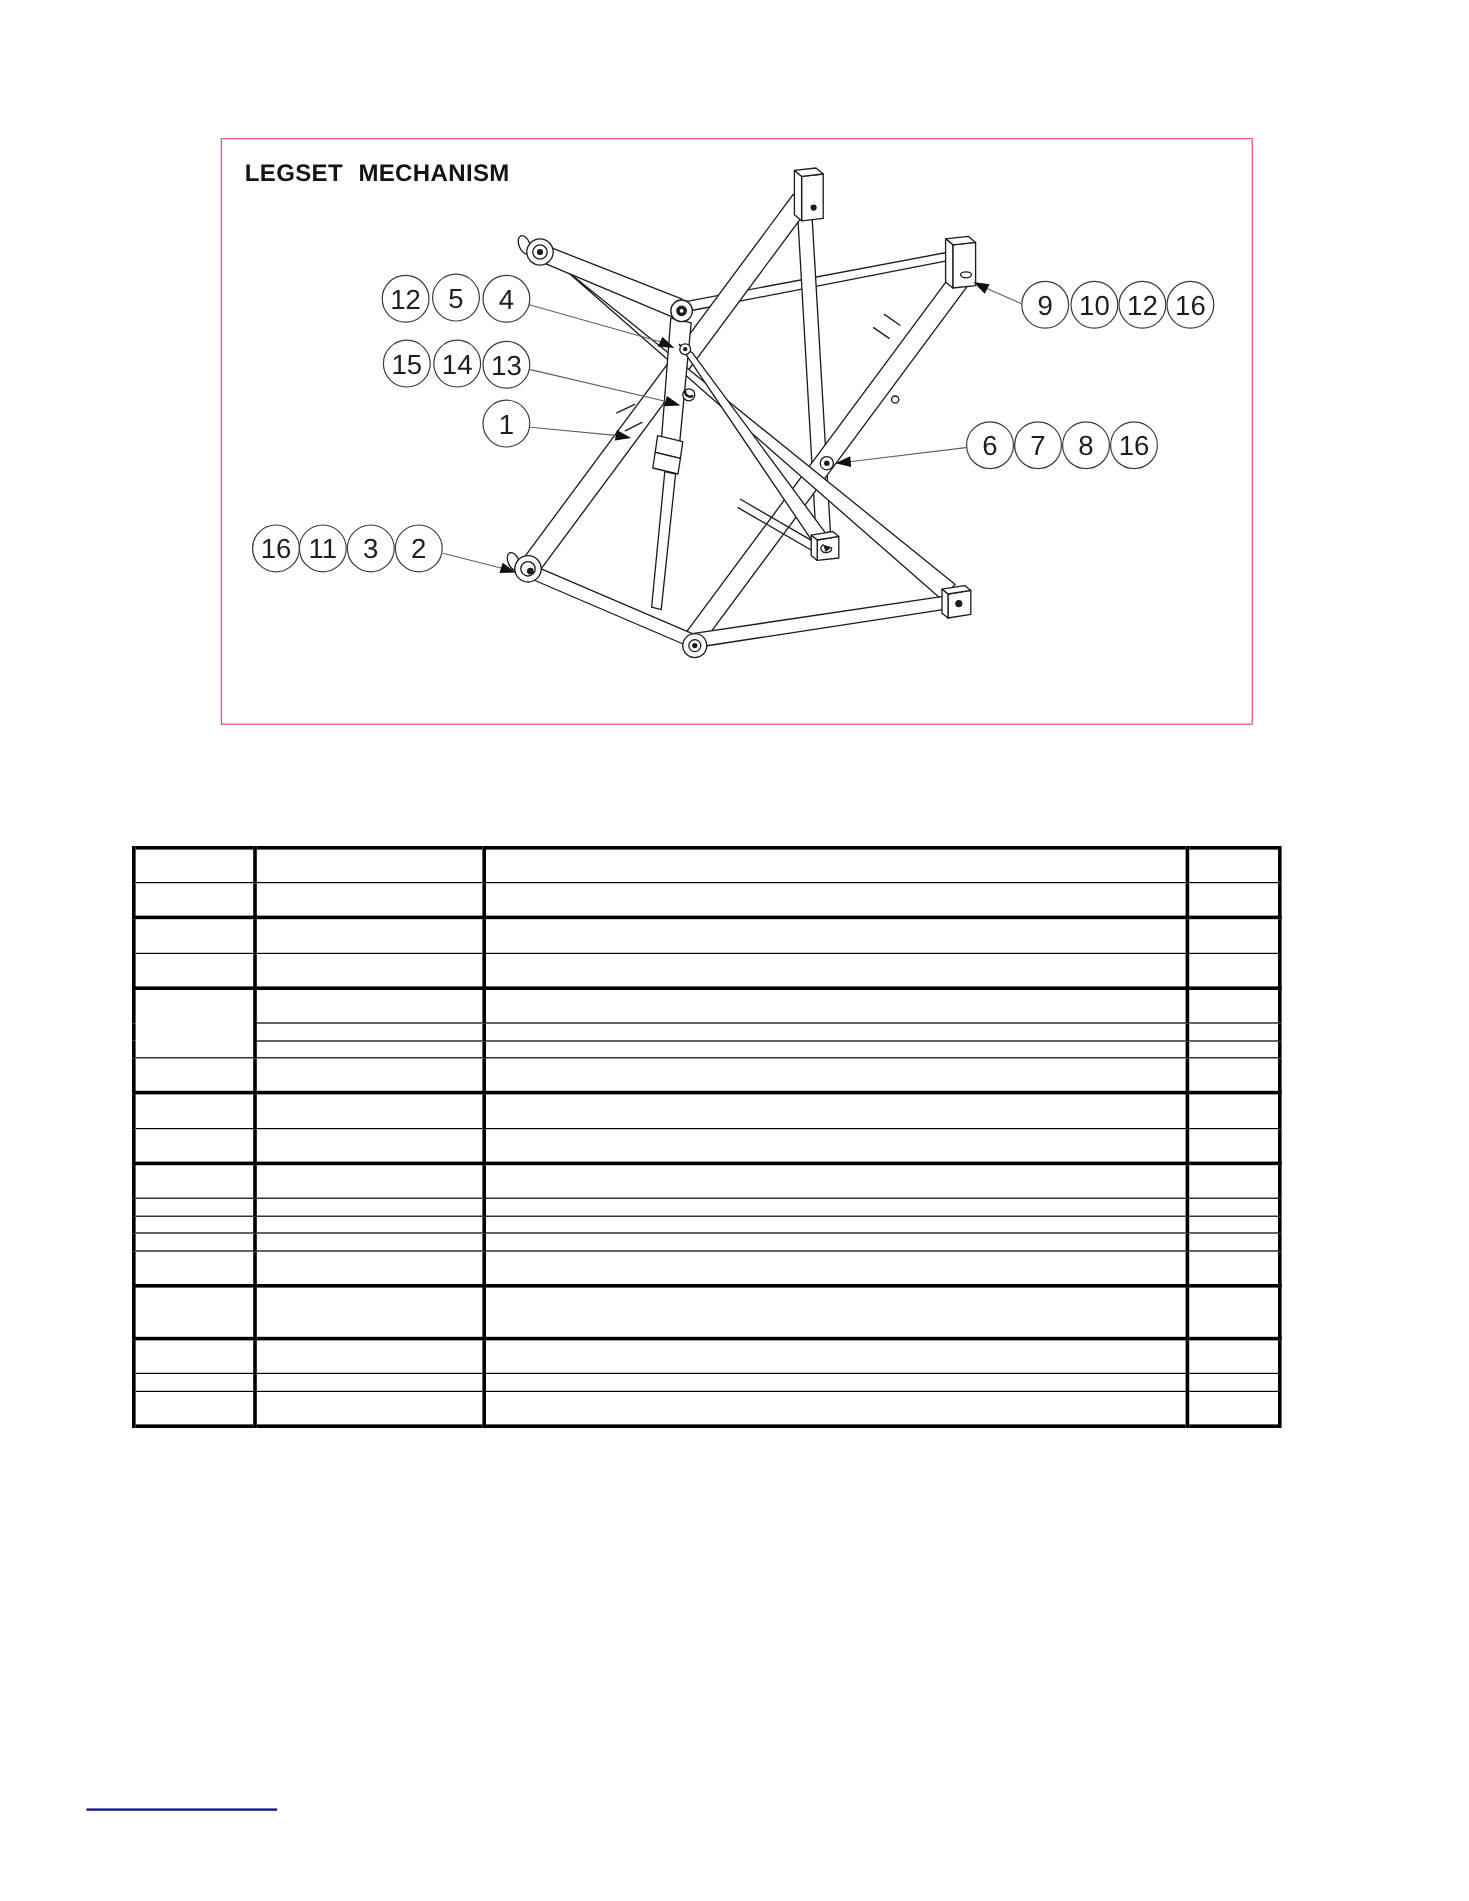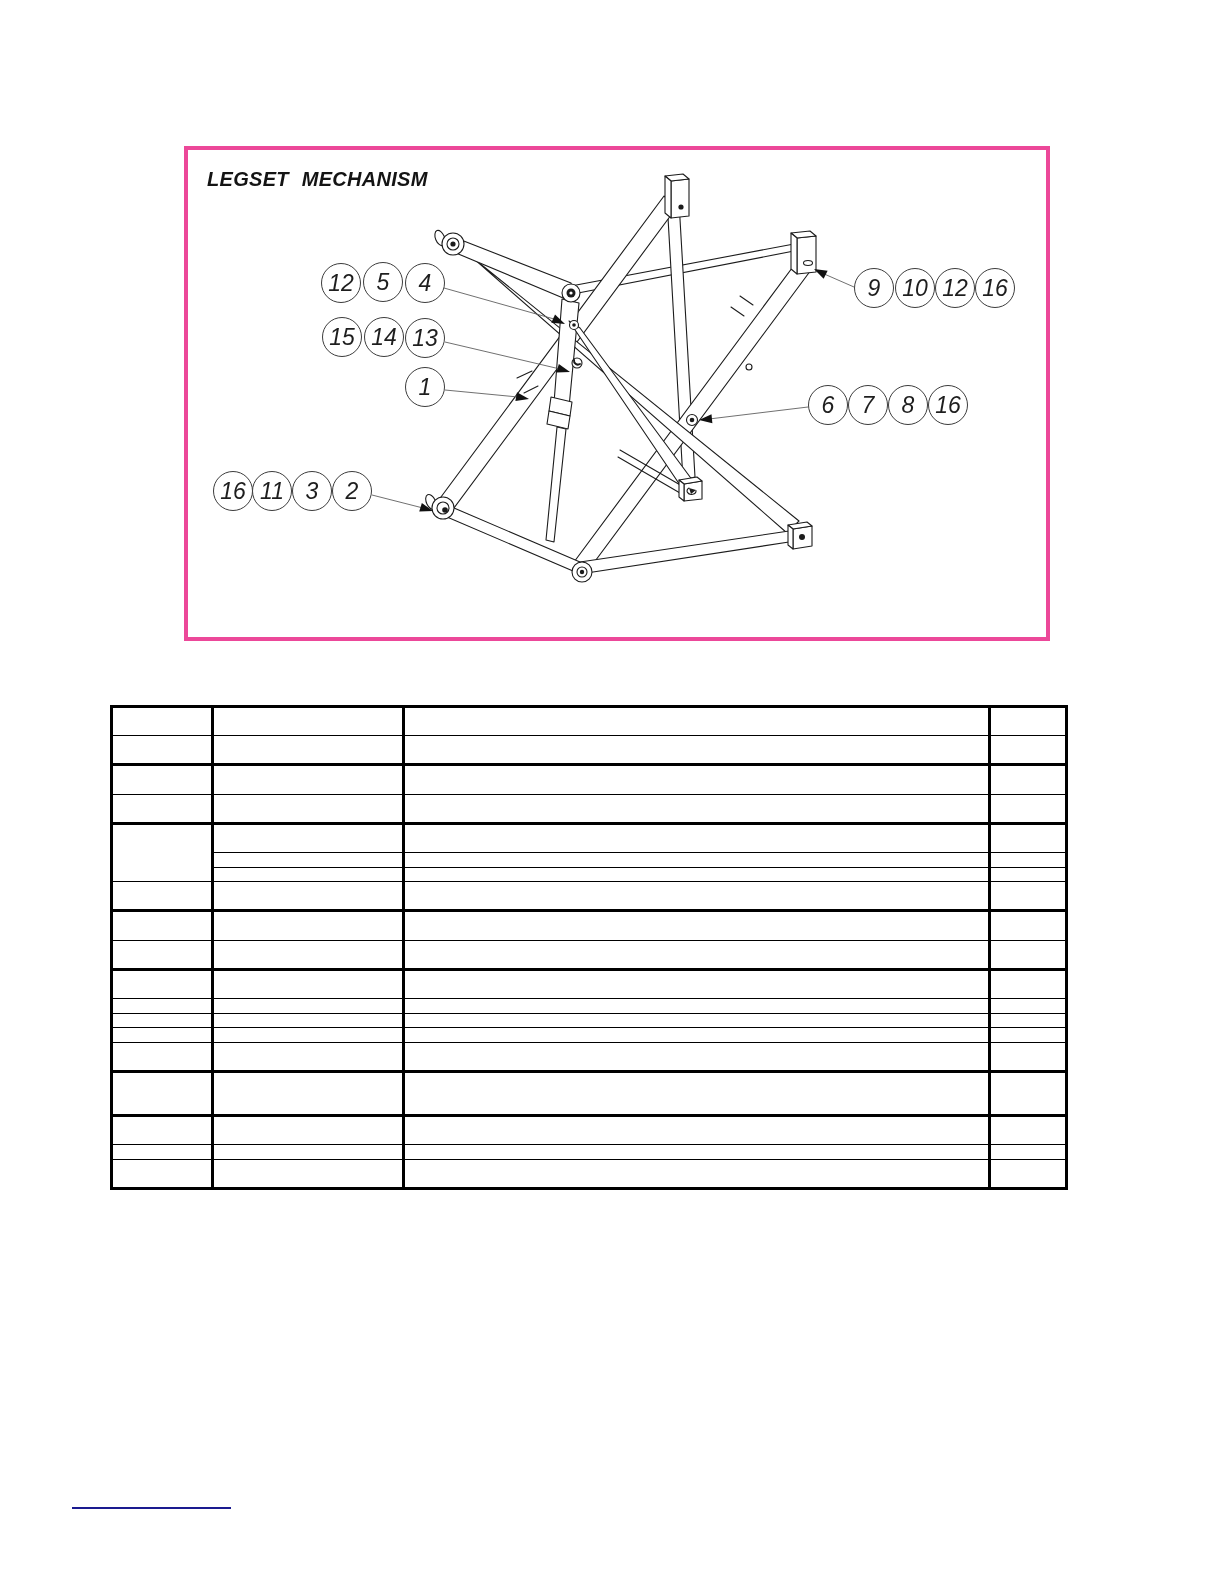--- a/index.html
+++ b/index.html
@@ -5,26 +5,25 @@
   html,body{margin:0;padding:0;background:#fff;}
   .page{
     position:relative;
     width:1224px;height:1584px;
     background:#fff;
     font-family:"Liberation Sans", sans-serif;
     overflow:hidden;
   }
   .diagram-box{
     position:absolute;
-    left:184px;top:146px;
+    left:184px;top:115px;
     width:858px;height:487px;
-    border:4px solid #ec4899;
+    border:1px solid #ec4899;
     box-sizing:content-box;
     background:#fff;
-    font-style:italic;
   }
   .diagram-title{
     position:absolute;
     left:19px;top:18px;
     font-size:20px;
     font-weight:bold;
     letter-spacing:0.3px;
     word-spacing:7px;
     color:#141414;
     white-space:nowrap;

